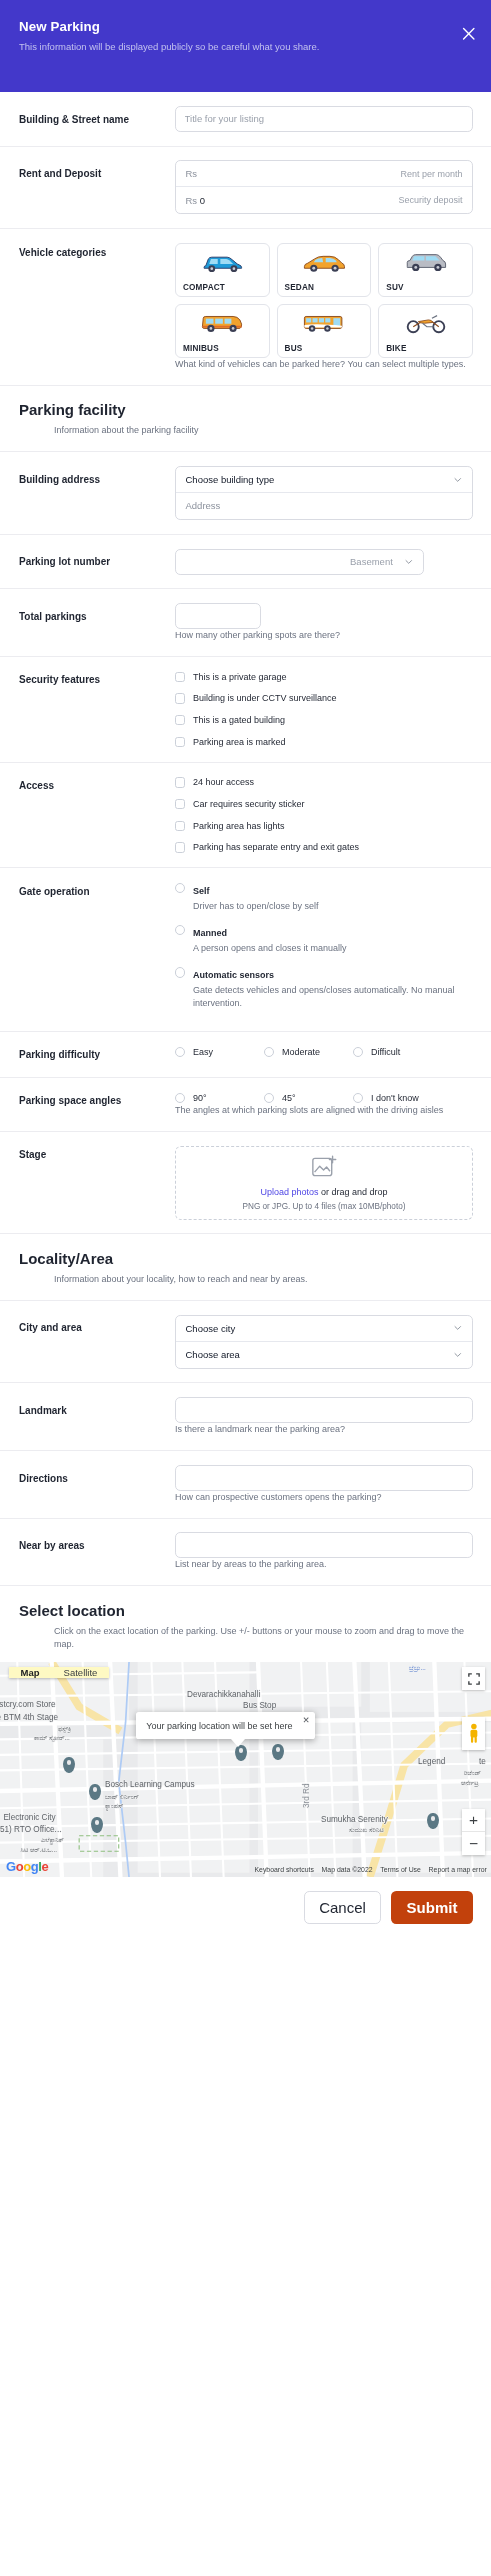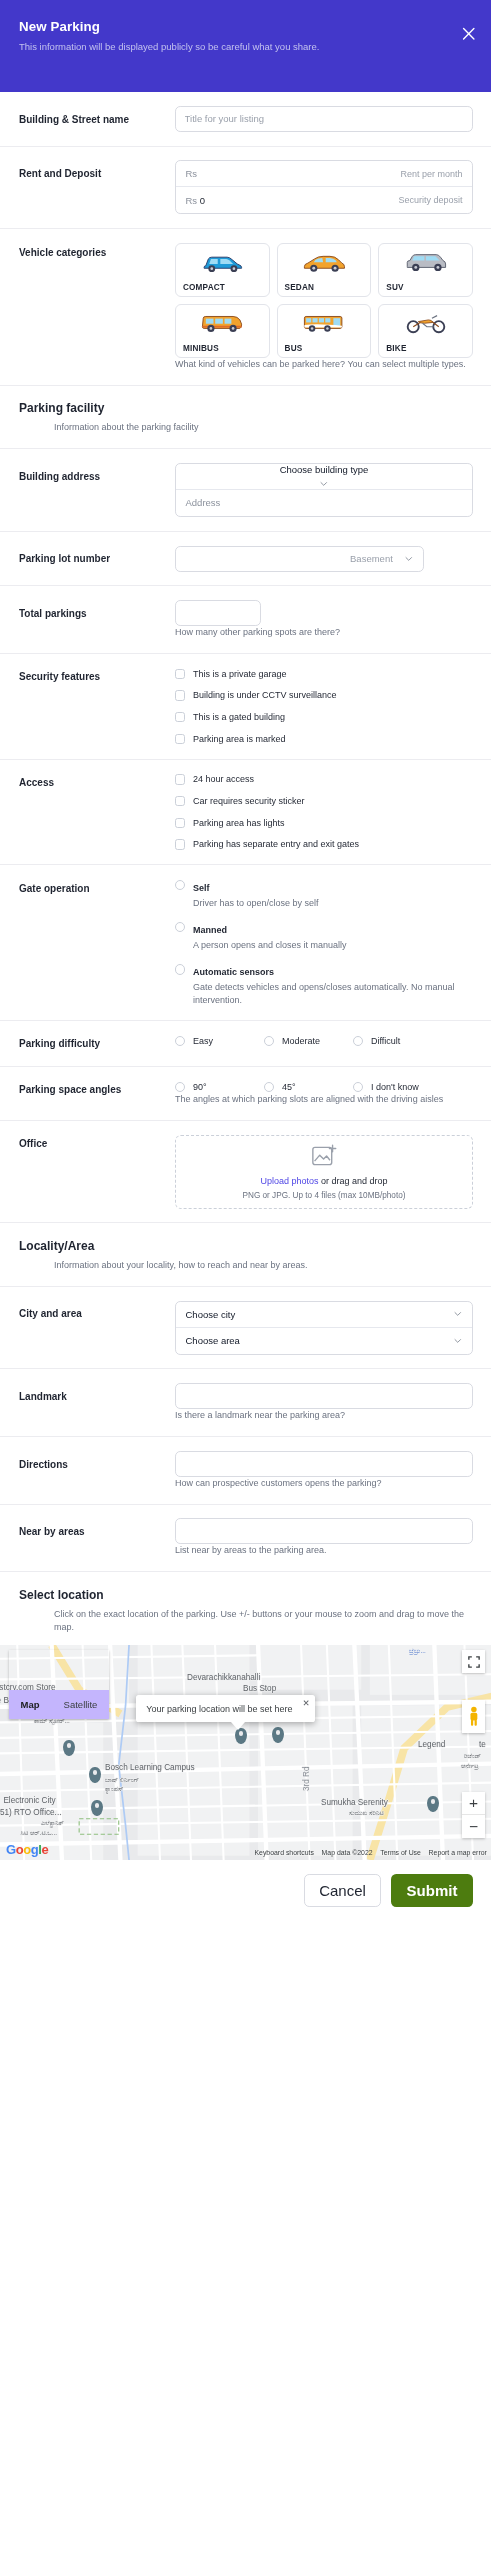--- a/index.html
+++ b/index.html
@@ -133,21 +133,21 @@
     cursor: pointer;
   }
   .veh-art { height: 27.5px; display:flex; align-items:center; justify-content:center; }
   .veh-name { font-size: 8.2px; font-weight: bold; color:#1f2430; letter-spacing:0.2px; }
 
   
   .section {
     padding: 15.5px 19px 13.8px 19px;
     border-bottom: 0.9px solid #ececf0;
   }
-  .section h2 { font-size: 12px; font-weight: bold; color:#1f2430; }
+  .section h2 { font-size: 15px; font-weight: bold; color:#1f2430; }
   .section p { font-size: 9px; color:#6b7280; margin-top:6px; line-height:1.45;padding-left:35px; }
 
   
   .opt {
     display: flex;
     align-items: flex-start;
     gap: 7.7px;
     margin-bottom: 9.5px;
     cursor: pointer;
   }
@@ -163,21 +163,21 @@
     width: 10.3px; height: 10.3px; flex: 0 0 10.3px;
     border: 0.9px solid #cbd0d9;
     border-radius: 50%;
     background: #fff;
     margin-top: 0.9px;
   }
   .opt-text { font-size: 9px; color: #1f2430; line-height: 1.35; }
   .opt-title { font-size: 9px; color:#1f2430; font-weight:bold; }
   .opt-desc { font-size: 9px; color:#6b7280; margin-top:2.6px; line-height:1.4; }
   .opt-block { margin-bottom: 12px; }
-  .opt-block:last-child { margin-bottom: 0; justify-content: space-between; }
+  .opt-block:last-child { margin-bottom: 8px; justify-content: space-between; }
 
   .inline-opts { display:flex; align-items:center; gap: 0; }
   .inline-opts .opt { margin-bottom: 0; width: 89px; align-items:center; }
   .inline-opts .opt .radio { margin-top: 0; }
 
   
   .dropzone {
     border: 0.9px dashed #cbd0d9;
     border-radius: 6px;
     height: 74px;
@@ -204,21 +204,21 @@
     font-family: "Liberation Sans", sans-serif;
   }
   .map-bg { position:absolute; inset:0; }
   .map-type {
     position:absolute; top:5.2px; left:8.6px;
     display:flex;
     box-shadow: 0 0.9px 2.6px rgba(0,0,0,.25);
     font-size: 9.5px;
   }
   .map-type div {
-    background:#c4b5fd; padding:9px 12px; color:#3c4043; cursor:pointer;margin-top:40px;
+    background:#fef9c3; padding:0 12px; color:#3c4043; cursor:pointer;
   }
   .map-type div.active { font-weight:bold; color:#202124; }
   .fullscreen-btn {
     position:absolute; top:5.2px; right:6.9px;
     width:23px; height:23px; background:#fff;
     box-shadow: 0 0.9px 2.6px rgba(0,0,0,.25);
     display:flex; align-items:center; justify-content:center;
     cursor:pointer;
   }
   .pegman {
@@ -294,21 +294,21 @@
   .footer {
     display:flex; justify-content:flex-end; align-items:center;
     gap:9.5px; padding:13.8px 19px 15.5px 19px; background:#fff;
   }
   .btn {
     font-family:"Liberation Sans", sans-serif;
     font-size:15px; border-radius:5.2px; cursor:pointer;
     padding: 6.9px 14.6px; border:0.9px solid transparent;
   }
   .btn-cancel { background:#fff; border-color:#d9dbe2; color:#1f2430; }
-  .btn-submit { background:#4d7c0f; color:#fff; font-weight:bold;text-align:center; }
+  .btn-submit { background:#c2410c; color:#fff; font-weight:bold;text-align:center; }
 </style>
 </head>
 <body>
 
 <div class="page">
 
   <div class="modal-header">
     <div class="modal-title">New Parking</div>
     <div class="modal-sub">This information will be displayed publicly so be careful what you share.</div>
     <div class="close-btn">
@@ -448,21 +448,21 @@
 
   <div class="section">
     <h2>Parking facility</h2>
     <p>Information about the parking facility</p>
   </div>
 
   <div class="row">
     <div class="row-label">Building address</div>
     <div class="row-field">
       <div class="stack">
-        <div class="cell" style="cursor:pointer;flex-direction:column;">
+        <div class="cell" style="cursor:pointer;">
           <span>Choose building type</span>
           <span class="chev">
             <svg width="9.5" height="9.5" viewBox="0 0 12 12">
                 <path d="M2.5 4.5 L6 8 L9.5 4.5" stroke="currentColor" stroke-width="1.2" fill="none" stroke-linecap="round"></path>
               </svg>
           </span>
         </div>
         <div class="cell">
           <span class="lead">Address</span>
         </div>
@@ -598,21 +598,21 @@
         <div class="opt">
           <span class="radio"></span>
           <span class="opt-text">I don't know</span>
         </div>
       </div>
       <div class="help">The angles at which parking slots are aligned with the driving aisles</div>
     </div>
   </div>
 
   <div class="row">
-    <div class="row-label nudge">Office</div>
+    <div class="row-label nudge">Stage</div>
     <div class="row-field">
       <div class="dropzone">
         <div class="dz-icon">
           <svg width="26" height="24" viewBox="0 0 30 28">
             <rect x="2" y="4" width="22" height="20" rx="2.5" fill="none" stroke="#9aa0ab" stroke-width="1.6"></rect>
             <path d="M4 20 L10 13 L14.5 17.5 L18 14 L22 19" fill="none" stroke="#9aa0ab" stroke-width="1.6" stroke-linejoin="round"></path>
             <path d="M25 1.5 L25 9 M21.3 5.3 L28.7 5.3" stroke="#9aa0ab" stroke-width="1.6" stroke-linecap="round"></path>
             <rect x="2" y="4" width="22" height="20" rx="2.5" fill="#ffffff" fill-opacity="0"></rect>
           </svg>
         </div>

